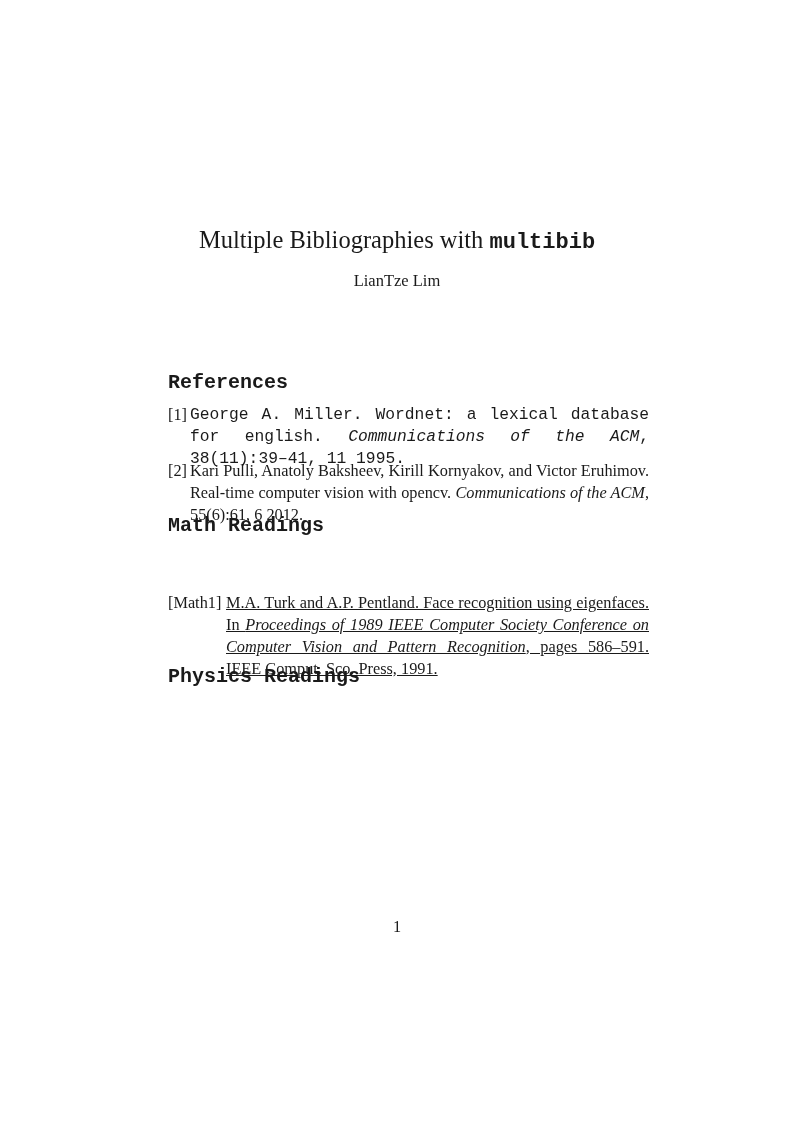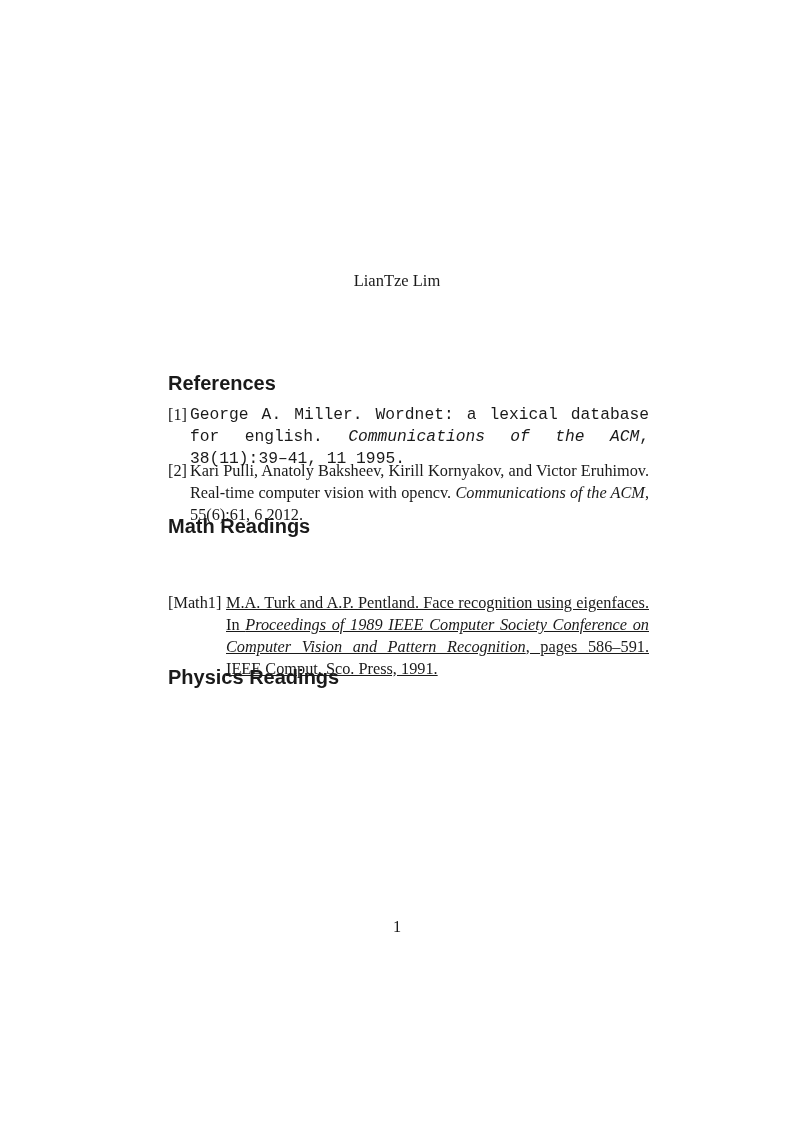--- a/index.html
+++ b/index.html
@@ -6,35 +6,36 @@
     body { width: 794px; height: 1123px; position: relative; overflow: hidden;
            font-family: "DejaVu Serif", "Liberation Serif", serif; color: #1a1a1a; }
     .page { position: absolute; left: 0; top: 0; width: 794px; height: 1123px; }
     .title { position: absolute; left: 0; width: 794px; top: 226px; text-align: center;
              font-family: "Liberation Serif", serif; font-size: 24.5px; line-height: 28px; }
     .title .mono { font-family: "Liberation Mono", "DejaVu Sans Mono", monospace; font-weight: bold; font-size: 22px; }
     .author { position: absolute; left: 0; width: 794px; top: 271px; text-align: center;
               font-family: "Liberation Serif", serif; font-size: 16.5px; line-height: 20px; }
     .intro { position: absolute; left: 168px; top: 328px; width: 480px;
              font-family: "Liberation Serif", serif; font-size: 16.3px; line-height: 20px; }
-    .section-h { position: absolute; left: 168px; font-family: Liberation Sans, sans-serif;
+    .section-h { position: absolute; left: 168px; font-family: Liberation Mono, monospace;
                  font-weight: bold; font-size: 20px; line-height: 24px; }
     .entry { position: absolute; left: 168px; width: 481px;
              font-family: "Liberation Serif", serif; font-size: 16.3px; line-height: 22px; }
     .entry .lbl { position: absolute; left: 0; top: 0; }
     .entry .txt { display: block; text-align: justify; }
     .entry .txt i { font-style: italic; }
     .pageno { position: absolute; left: 0; width: 794px; top: 917px; text-align: center;
               font-family: "Liberation Serif", serif; font-size: 16.3px; }
   </style>
 </head>
 <body>
 
 <div class="page">
 
+  <div class="title"><span>Multiple Bibliographies with </span><span class="mono">multibib</span></div>
 
   <div class="author">LianTze Lim</div>
 
 
   <div class="section-h" style="top:371px;">References</div>
 
   <div class="entry" style="top:404px;">
     <span class="lbl">[1]</span>
     <span class="txt" style="padding-left:22px;font-family:Liberation Mono, monospace;"><span>George A. Miller. Wordnet: a lexical database for english. </span><i>Communications of the ACM</i><span>, 38(11):39–41, 11 1995.</span></span>
   </div>

